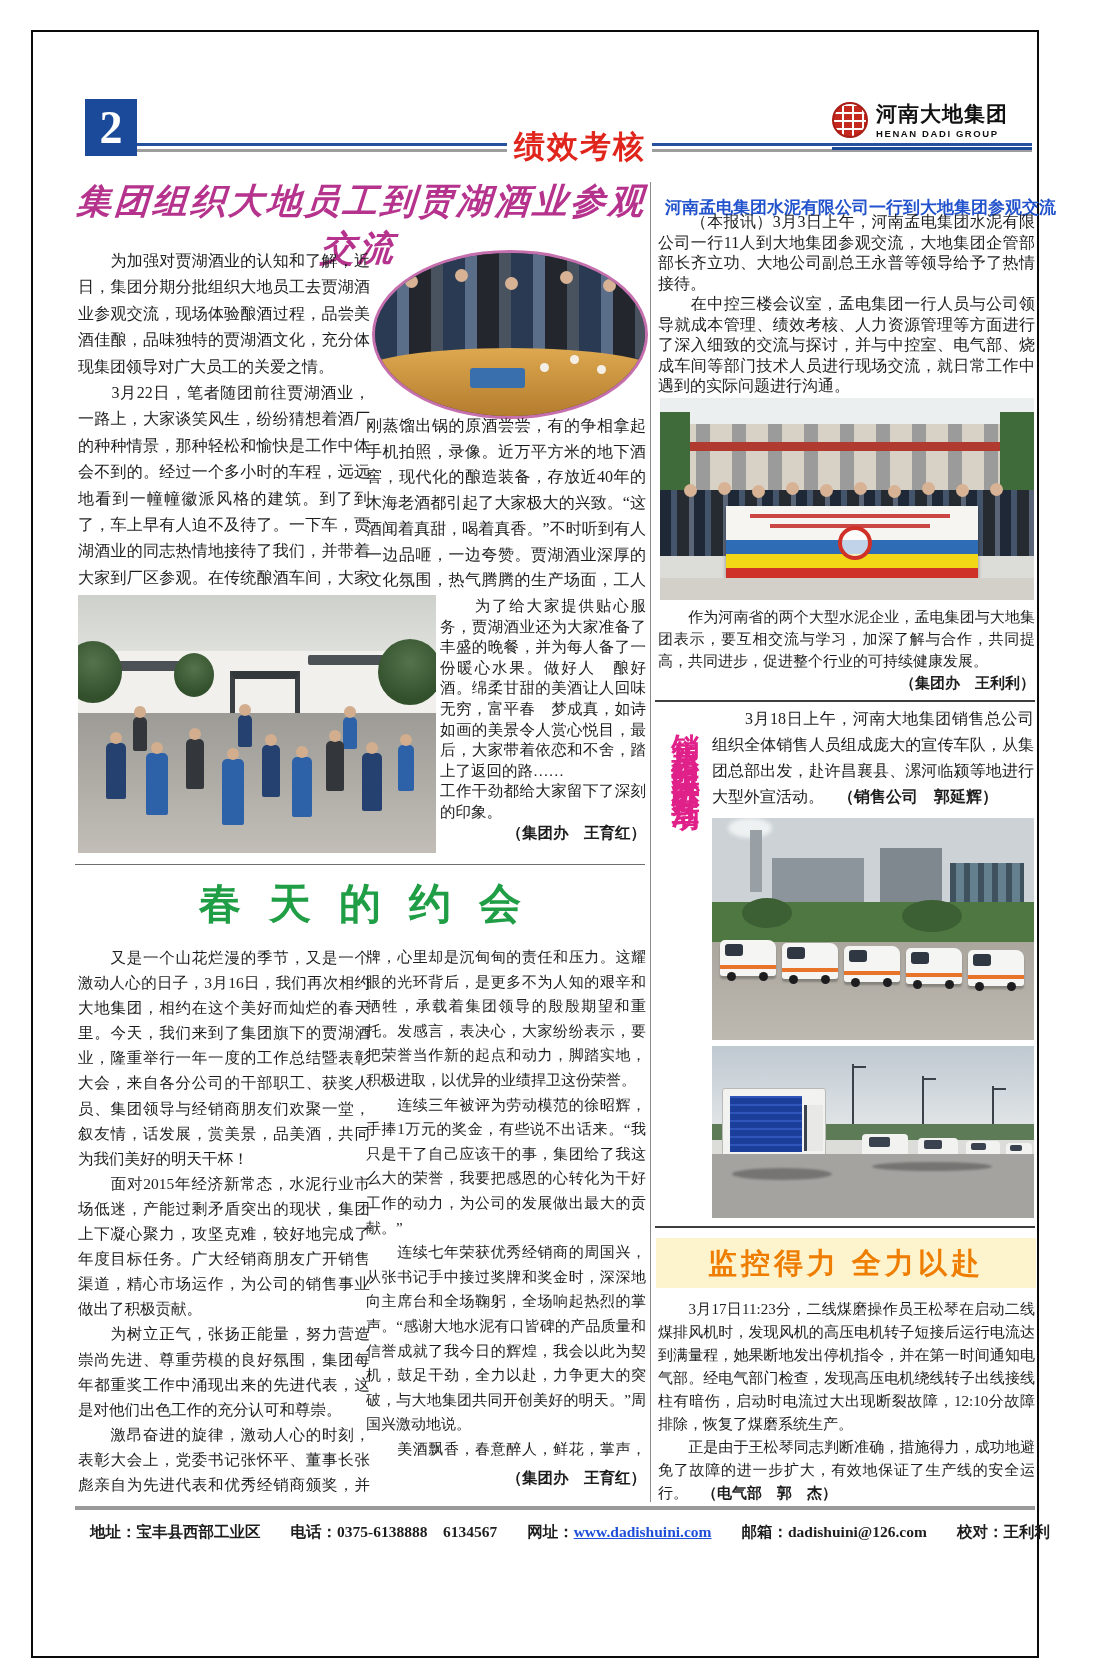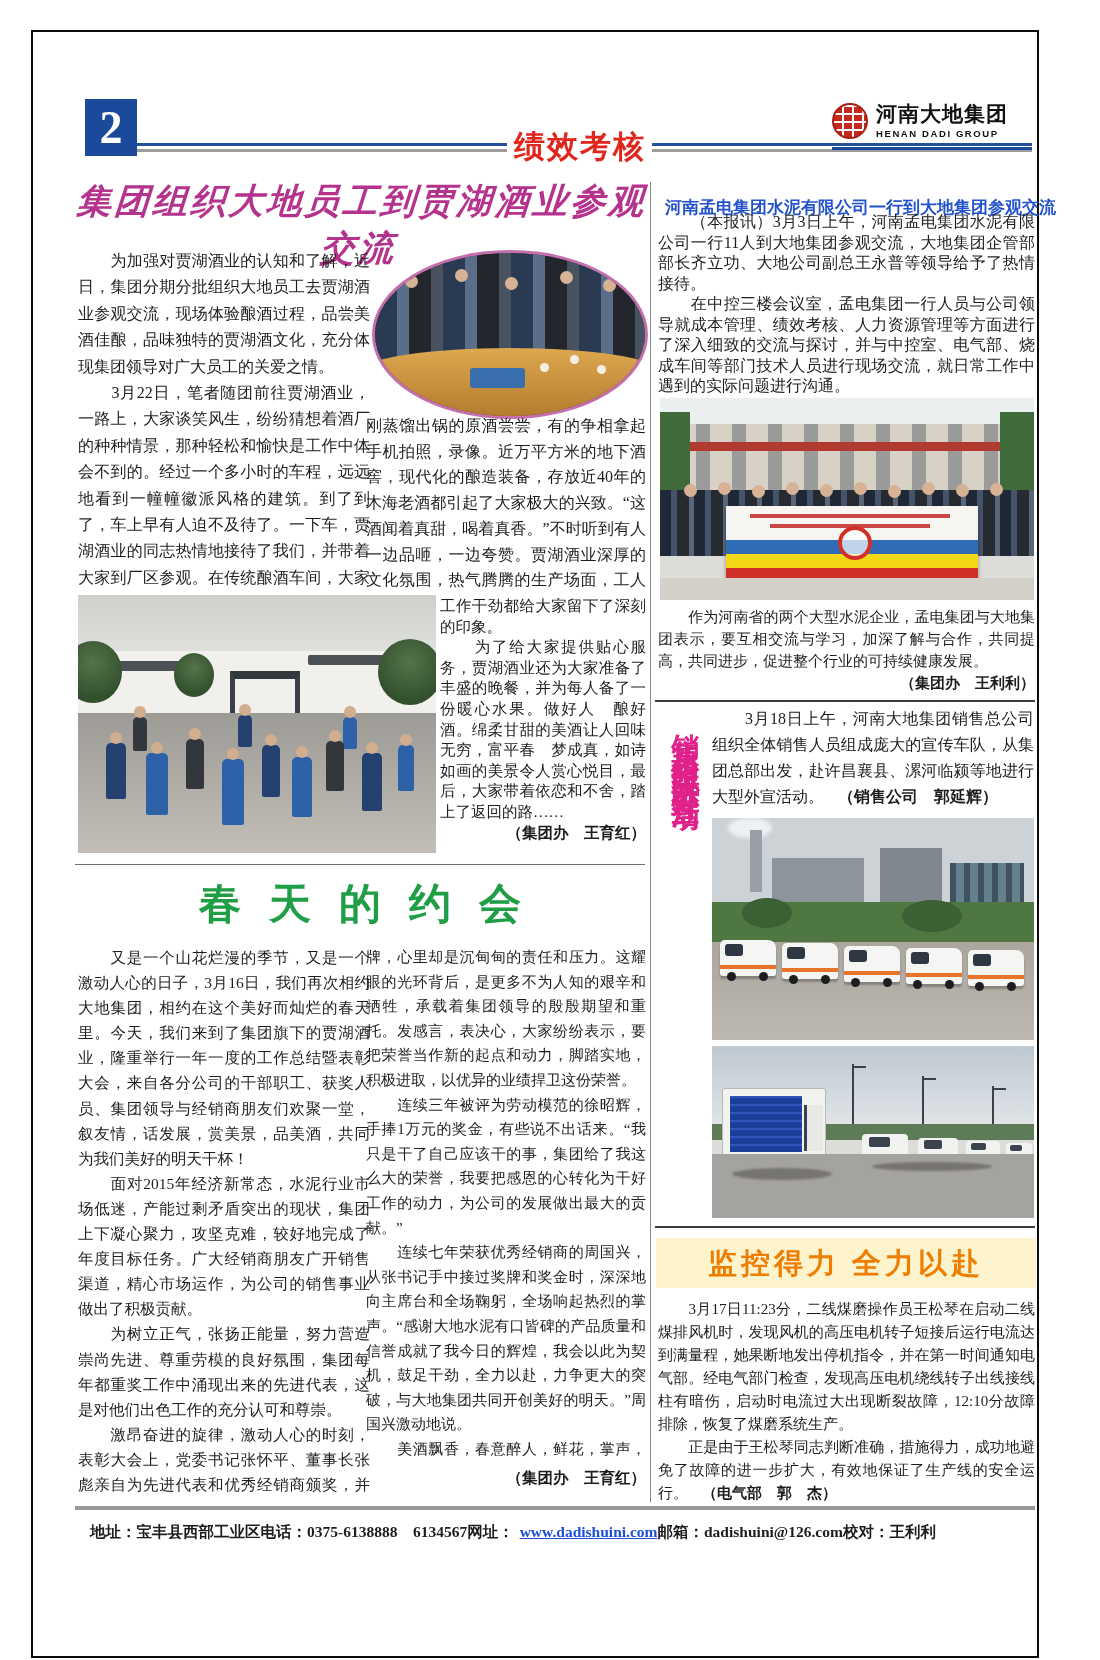--- a/index.html
+++ b/index.html
@@ -8,21 +8,21 @@
   .frame{position:absolute;left:31px;top:30px;width:1004px;height:1624px;border:2px solid #0a0a0a;}
 
   
   .pagenum{position:absolute;left:85px;top:99px;width:52px;height:57px;background:#1b4a9b;color:#fff;
            font:bold 46px/57px "Liberation Serif",serif;text-align:center;}
   .rule{position:absolute;height:3px;border-top:3px solid #26519f;border-bottom:3px solid #9d9d9d;}
   .rule-left{left:137px;top:143px;width:370px;}
   .rule-right{left:652px;top:143px;width:380px;}
   .section-title{position:absolute;left:505px;top:126px;width:150px;text-align:center;
                  font:bold 31px "Liberation Sans",sans-serif;color:#e0251c;letter-spacing:2px;}
-  .logo{position:absolute;left:832px;top:100px;display:flex;align-items:flex-end;gap:8px;}
+  .logo{position:absolute;left:832px;top:100px;display:flex;align-items:center;gap:8px;}
   .globe{width:32px;height:32px;border-radius:50%;background:
          repeating-linear-gradient(0deg,rgba(255,255,255,0) 0 6px,#fff 6px 8px),
          repeating-linear-gradient(90deg,rgba(255,255,255,0) 0 8px,#fff 8px 10px),#c5281c;
          border:2px solid #a91e14;}
   .logo-cn{font:bold 21px "Liberation Sans",sans-serif;color:#111;letter-spacing:1px;}
   .logo-en{font:bold 9.5px "Liberation Sans",sans-serif;color:#111;letter-spacing:1.6px;}
   .logo-underline{position:absolute;left:832px;top:147px;width:200px;height:3px;background:#1b4a9b;}
 
   
   .vdiv{position:absolute;left:650px;top:182px;width:1px;height:1320px;background:#8a8a8a;}
@@ -57,24 +57,24 @@
   .spring-byline{position:absolute;left:366px;top:1468px;width:280px;text-align:right;
                  font:bold 15.5px "Liberation Serif",serif;}
   .rb1{left:658px;top:212px;width:377px;height:184px;font-size:16px;line-height:20.5px;}
   .rb2{left:658px;top:606px;width:377px;height:92px;font-size:15px;line-height:22px;}
   .rb3{left:712px;top:706px;width:322px;height:108px;font-size:16px;line-height:26px;}
   .rb4{left:658px;top:1298px;width:377px;height:208px;font-size:15px;line-height:23px;}
   .byline{text-align:right !important;font-weight:bold;}
   .byline-inline{font-weight:bold;margin-left:14px;}
 
   
-  .footer{position:absolute;left:90px;top:1522px;width:940px;display:flex;
+  .footer{position:absolute;left:90px;top:1522px;width:940px;display:flex;gap:30px;
           font:bold 15.5px "Liberation Serif",serif;white-space:nowrap;}
   .footer b{font-weight:bold;}
-  .weblink a{color:#1f4fd8;text-decoration:underline;font-weight:bold;cursor:pointer;margin-left:6px;}
+  .weblink a{color:#1f4fd8;text-decoration:underline;font-weight:bold;cursor:pointer;}
 
   
   .ph{position:absolute;overflow:hidden;background:#dcdcd8;}
   .ph *{position:absolute;}
   .photo1{left:372px;top:250px;width:270px;height:163px;border-radius:50%;border:3px solid #c66fae;background:#3a4250;}
   .p1-crowd{left:0;top:0;right:0;height:105px;background:
       repeating-linear-gradient(90deg,#2a3a52 0 22px,#5a6e8a 22px 34px,#23262c 34px 56px,#49535f 56px 68px);}
   .p1-table{left:-10px;bottom:0;width:290px;height:68px;background:linear-gradient(#dda84f,#b47c2e);border-radius:50% 50% 0 0/22px;}
   .p1-pad{left:95px;bottom:28px;width:55px;height:20px;background:#3a6fae;border-radius:3px;}
   .head{width:13px;height:13px;border-radius:50%;background:#d7b295;}
@@ -207,22 +207,22 @@
     <i class="fig c-dark" style="left:108px;top:144px;width:18px;height:50px"></i>
     <i class="fig c-blue" style="left:144px;top:164px;width:22px;height:66px"></i>
     <i class="fig c-navy" style="left:184px;top:150px;width:18px;height:52px"></i>
     <i class="fig c-blue" style="left:214px;top:162px;width:20px;height:60px"></i>
     <i class="fig c-dark" style="left:248px;top:146px;width:18px;height:50px"></i>
     <i class="fig c-navy" style="left:284px;top:158px;width:20px;height:58px"></i>
     <i class="fig c-blue" style="left:320px;top:150px;width:16px;height:46px"></i>
   </div>
 
   <div class="tb b3">
+    <p>　　为了给大家提供贴心服务，贾湖酒业还为大家准备了丰盛的晚餐，并为每人备了一份暖心水果。做好人　酿好酒。绵柔甘甜的美酒让人回味无穷，富平春　梦成真，如诗如画的美景令人赏心悦目，最后，大家带着依恋和不舍，踏上了返回的路……</p>
     <p>工作干劲都给大家留下了深刻的印象。</p>
-    <p>　　为了给大家提供贴心服务，贾湖酒业还为大家准备了丰盛的晚餐，并为每人备了一份暖心水果。做好人　酿好酒。绵柔甘甜的美酒让人回味无穷，富平春　梦成真，如诗如画的美景令人赏心悦目，最后，大家带着依恋和不舍，踏上了返回的路……</p>
     <p class="byline">（集团办　王育红）</p>
   </div>
 
   <h2 class="t-spring">春天的约会</h2>
   <div class="tb sc1">
     <p>　　又是一个山花烂漫的季节，又是一个激动人心的日子，3月16日，我们再次相约大地集团，相约在这个美好而灿烂的春天里。今天，我们来到了集团旗下的贾湖酒业，隆重举行一年一度的工作总结暨表彰大会，来自各分公司的干部职工、获奖人员、集团领导与经销商朋友们欢聚一堂，叙友情，话发展，赏美景，品美酒，共同为我们美好的明天干杯！</p>
     <p>　　面对2015年经济新常态，水泥行业市场低迷，产能过剩矛盾突出的现状，集团上下凝心聚力，攻坚克难，较好地完成了年度目标任务。广大经销商朋友广开销售渠道，精心市场运作，为公司的销售事业做出了积极贡献。</p>
     <p>　　为树立正气，张扬正能量，努力营造崇尚先进、尊重劳模的良好氛围，集团每年都重奖工作中涌现出来的先进代表，这是对他们出色工作的充分认可和尊崇。</p>
     <p>　　激昂奋进的旋律，激动人心的时刻，表彰大会上，党委书记张怀平、董事长张彪亲自为先进代表和优秀经销商颁奖，并合影留念，充分体现集团领导对他们的关心和厚爱。身为典型代表，光荣地站在领奖台上，胸挂大红花，手捧金灿灿的奖</p>
   </div>

